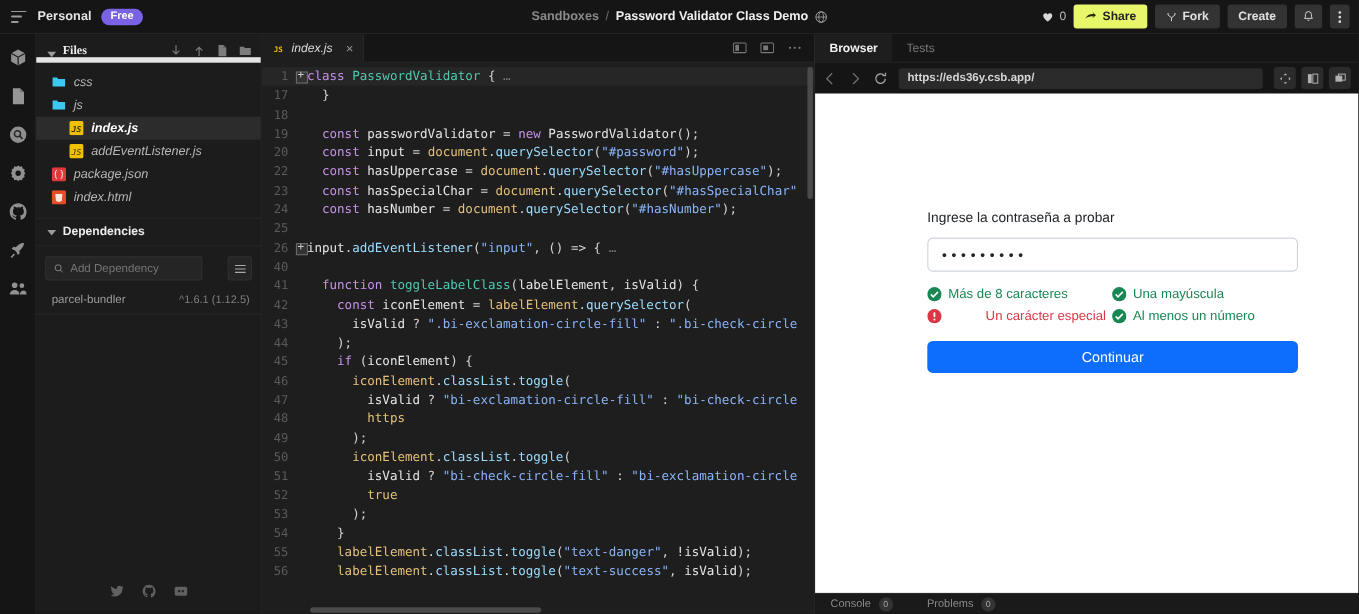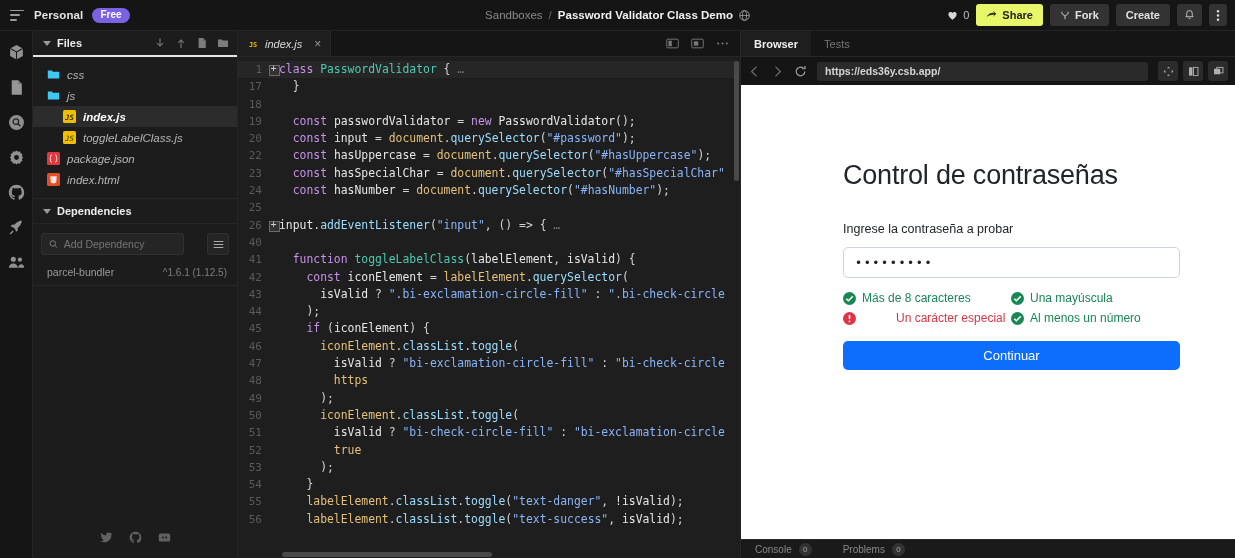--- a/index.html
+++ b/index.html
@@ -30,21 +30,21 @@
   .badge-free {
     background: #7b61e4; color: #fff; font-size: 10px; font-weight: bold;
     padding: 2.5px 8px; border-radius: 9px; line-height: 1;
   }
   .tb-center {
     position: absolute; left: 0; right: 0; top: 0; bottom: 0;
     display: flex; align-items: center; justify-content: center; gap: 6px;
     pointer-events: none;
   }
   .tb-center > * { pointer-events: auto; }
-  .crumb-root { color: #8a8a8a; font-size: 11.5px; }
+  .crumb-root { color: #8a8a8a; font-size: 11.5px; font-weight: bold; }
   .crumb-sep { color: #6a6a6a; font-size: 11.5px; }
   .crumb-cur { color: #f0f0f0; font-size: 11.5px; font-weight: bold; }
   .globe-ic { width: 11px; height: 11px; display: inline-block; opacity: .8; }
   .tb-right {
     margin-left: auto; display: flex; align-items: center; gap: 7px; padding-right: 8px;
   }
   .likes { display: flex; align-items: center; gap: 5px; color: #bdbdbd; font-size: 11px; }
   .btn {
     display: flex; align-items: center; gap: 5px;
     height: 22px; padding: 0 10px; border-radius: 3px;
@@ -64,22 +64,22 @@
     padding-top: 13px; gap: 18px; border-right: 1px solid #242424;
   }
   .rail-ic { width: 17px; height: 17px; opacity: .62; cursor: pointer; }
 
   
   .sidebar {
     width: 205px; flex: 0 0 205px; background: #1c1c1c;
     border-right: 1px solid #262626; display: flex; flex-direction: column;
   }
   .sb-header {
-    height: 26px; display: flex; align-items: center; gap: 6px;
-    padding: 0 8px 0 10px; border-bottom: 2px solid #e5e5e5;
+    height: 26px; display: flex; align-items: flex-end; gap: 6px;
+    padding: 0 8px 0 10px; border-bottom: 5px solid #e5e5e5; font-family: Liberation Serif, serif;
   }
   .caret { width: 0; height: 0; border-left: 4px solid transparent;
            border-right: 4px solid transparent; border-top: 5px solid #9a9a9a; }
   .sb-title { color: #ededed; font-size: 11px; font-weight: bold; }
   .sb-head-actions { margin-left: auto; display: flex; gap: 9px; align-items: center; }
   .sb-ic { width: 12px; height: 12px; opacity: .55; cursor: pointer; }
 
   .tree { padding: 7px 0 4px; font-style: italic; }
   .tree-row {
     display: flex; align-items: center; gap: 7px;
@@ -361,21 +361,21 @@
             <rect width="16" height="16" rx="2" fill="#f0c000"></rect>
             <text x="8" y="12" font-size="9" font-family="DejaVu Sans Mono, monospace" fill="#3a2c00" text-anchor="middle">JS</text>
           </svg>
         <span>index.js</span>
       </div>
       <div class="tree-row indent">
         <svg class="fico" viewBox="0 0 16 16">
             <rect width="16" height="16" rx="2" fill="#f0c000"></rect>
             <text x="8" y="12" font-size="9" font-family="DejaVu Sans Mono, monospace" fill="#3a2c00" text-anchor="middle">JS</text>
           </svg>
-        <span>toggleLabelClass.js</span>
+        <span>addEventListener.js</span>
       </div>
       <div class="tree-row">
         <svg class="fico" viewBox="0 0 16 16">
             <rect width="16" height="16" rx="2" fill="#e0383c"></rect>
             <path d="M6 3.5c-1.2 0-1.6.7-1.6 1.8v1.3c0 .8-.4 1.2-1 1.4.6.2 1 .6 1 1.4v1.3c0 1.1.4 1.8 1.6 1.8M10 3.5c1.2 0 1.6.7 1.6 1.8v1.3c0 .8.4 1.2 1 1.4-.6.2-1 .6-1 1.4v1.3c0 1.1-.4 1.8-1.6 1.8" fill="none" stroke="#fff" stroke-width="1.1"></path>
           </svg>
         <span>package.json</span>
       </div>
       <div class="tree-row">
         <svg class="fico" viewBox="0 0 16 16">
@@ -519,21 +519,20 @@
           <svg viewBox="0 0 16 16">
               <rect x="1.5" y="4" width="9" height="8" fill="#ddd"></rect>
               <rect x="5.5" y="2" width="9" height="8" fill="none" stroke="#ddd" stroke-width="1.3"></rect>
             </svg>
         </div>
       </div>
     </div>
 
     <div class="viewport">
       <div class="page-inner">
-        <h1 class="pv-h1">Control de contraseñas</h1>
         <div class="pv-label">Ingrese la contraseña a probar</div>
         <div class="pw-input">•••••••••</div>
         <div class="checks">
           <div class="chk ok">
             <svg viewBox="0 0 16 16">
                 <circle cx="8" cy="8" r="8" fill="#198754"></circle>
                 <path d="M4 8.2l2.6 2.6L12 5.4" fill="none" stroke="#fff" stroke-width="1.8"></path>
               </svg>
             <span>Más de 8 caracteres</span>
           </div>

